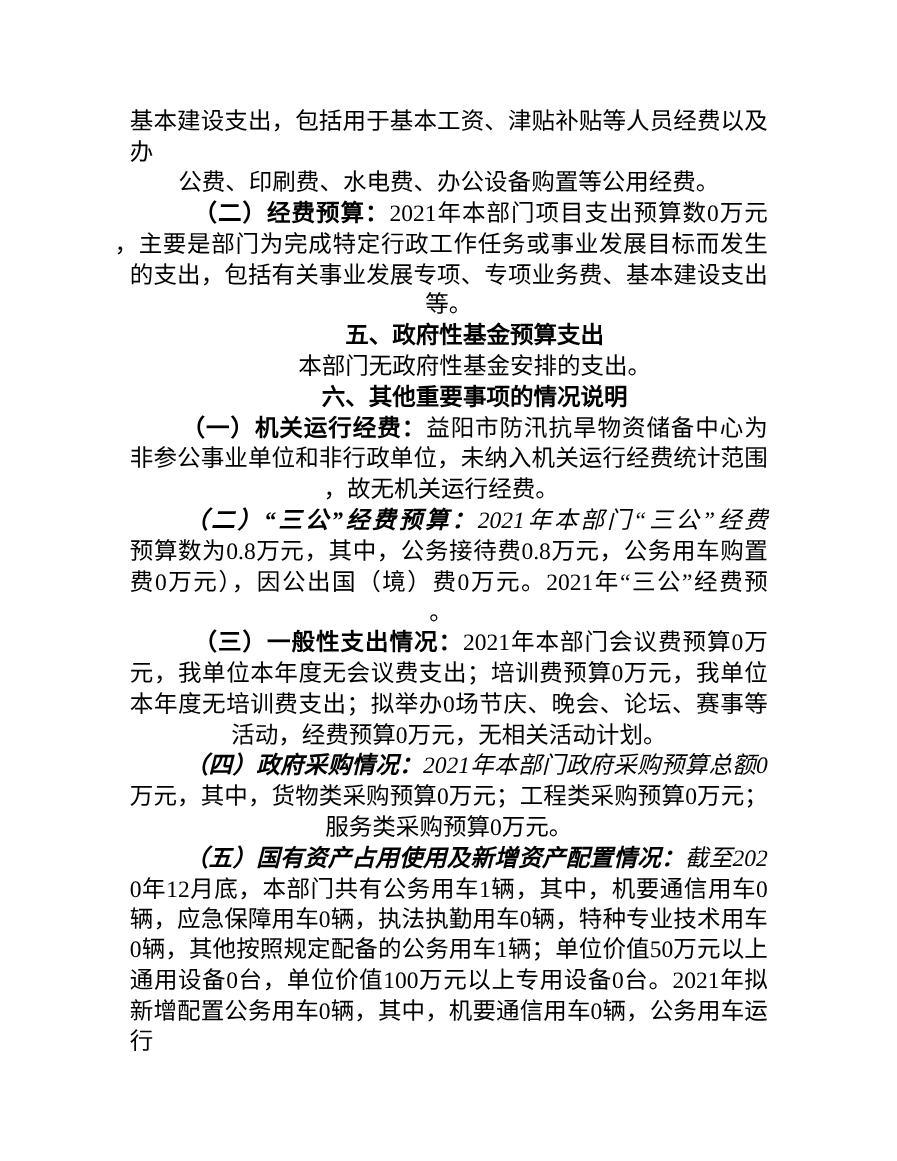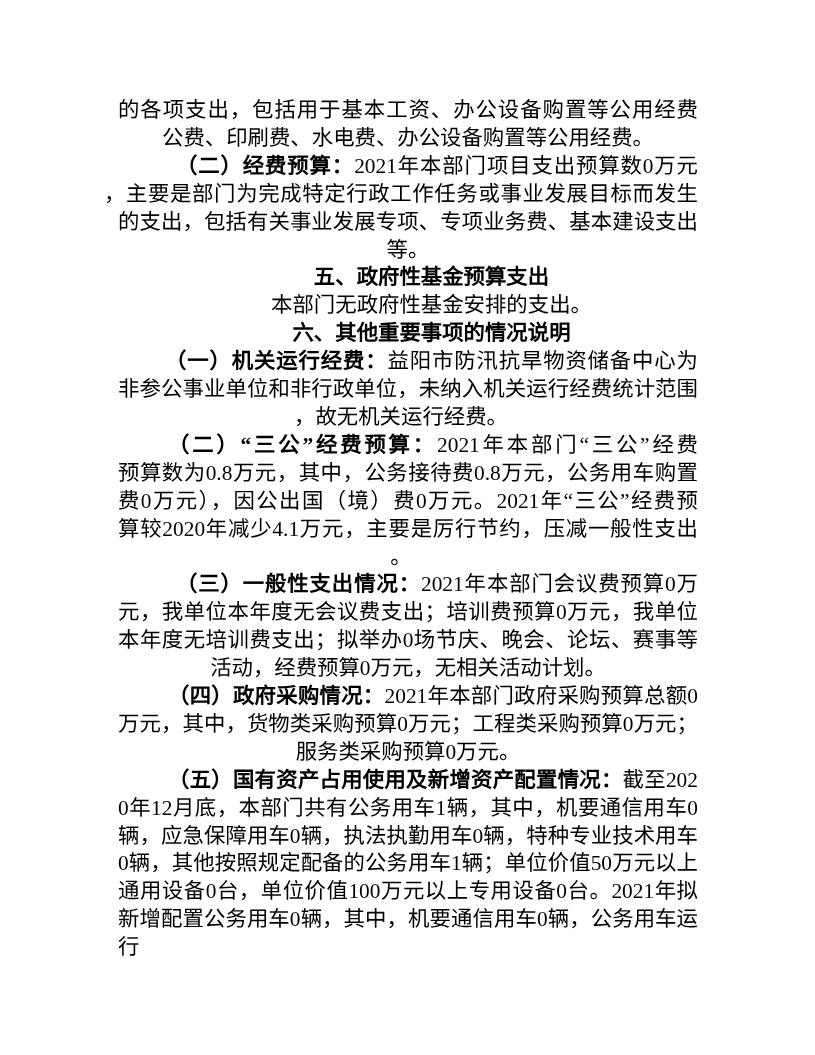--- a/index.html
+++ b/index.html
@@ -23,47 +23,46 @@
     width: 580px;
     font-size: 21.4px;
     line-height: 27.9px;
     letter-spacing: 0;
   }
   .ln { text-align: center; }
   
   .ln.j { text-align: justify; text-align-last: justify; }
   
   .ind-p2  { text-indent: 47px; }
-  .ind-p25 { text-indent: 50px; }
+  .ind-p25 { text-indent: 50px; font-style: italic; }
   .ind-p3  { text-indent: 58px; }
   
   .ind-hang { margin-left: -14px; width: calc(100% + 14px); }
   .ln b { font-weight: bold; }
 </style>
 </head>
 <body>
 
 <div class="page" style="background: rgb(255, 255, 255); color: rgb(0, 0, 0);">
   <div class="text-block">
-      <div class="ln ind-none j">的各项支出，包括用于基本工资、办公设备购置等公用经费</div>
+      <div class="ln ind-none j">基本建设支出，包括用于基本工资、津贴补贴等人员经费以及办</div>
       <div class="ln ind-none">公费、印刷费、水电费、办公设备购置等公用经费。</div>
       <div class="ln ind-p3 j"><b>（二）经费预算：</b>2021年本部门项目支出预算数0万元</div>
       <div class="ln ind-hang j">，主要是部门为完成特定行政工作任务或事业发展目标而发生</div>
       <div class="ln ind-none j">的支出，包括有关事业发展专项、专项业务费、基本建设支出</div>
       <div class="ln ind-none">等。</div>
       <div class="ln ind-p2"><b>五、政府性基金预算支出</b></div>
       <div class="ln ind-p2">本部门无政府性基金安排的支出。</div>
       <div class="ln ind-p2"><b>六、其他重要事项的情况说明</b></div>
       <div class="ln ind-p2 j"><b>（一）机关运行经费：</b>益阳市防汛抗旱物资储备中心为</div>
       <div class="ln ind-none j">非参公事业单位和非行政单位，未纳入机关运行经费统计范围</div>
       <div class="ln ind-hang">，故无机关运行经费。</div>
       <div class="ln ind-p25 j"><b>（二）“三公”经费预算：</b>2021年本部门“三公”经费</div>
       <div class="ln ind-none j">预算数为0.8万元，其中，公务接待费0.8万元，公务用车购置</div>
       <div class="ln ind-none j">费0万元），因公出国（境）费0万元。2021年“三公”经费预</div>
-      <div class="ln ind-none j">算较2020年减少4.1万元，主要是厉行节约，压减一般性支出</div>
       <div class="ln ind-hang">。</div>
       <div class="ln ind-p3 j"><b>（三）一般性支出情况：</b>2021年本部门会议费预算0万</div>
       <div class="ln ind-none j">元，我单位本年度无会议费支出；培训费预算0万元，我单位</div>
       <div class="ln ind-none j">本年度无培训费支出；拟举办0场节庆、晚会、论坛、赛事等</div>
       <div class="ln ind-none">活动，经费预算0万元，无相关活动计划。</div>
       <div class="ln ind-p25 j"><b>（四）政府采购情况：</b>2021年本部门政府采购预算总额0</div>
       <div class="ln ind-none j">万元，其中，货物类采购预算0万元；工程类采购预算0万元；</div>
       <div class="ln ind-none">服务类采购预算0万元。</div>
       <div class="ln ind-p25 j"><b>（五）国有资产占用使用及新增资产配置情况：</b>截至202</div>
       <div class="ln ind-none j">0年12月底，本部门共有公务用车1辆，其中，机要通信用车0</div>

